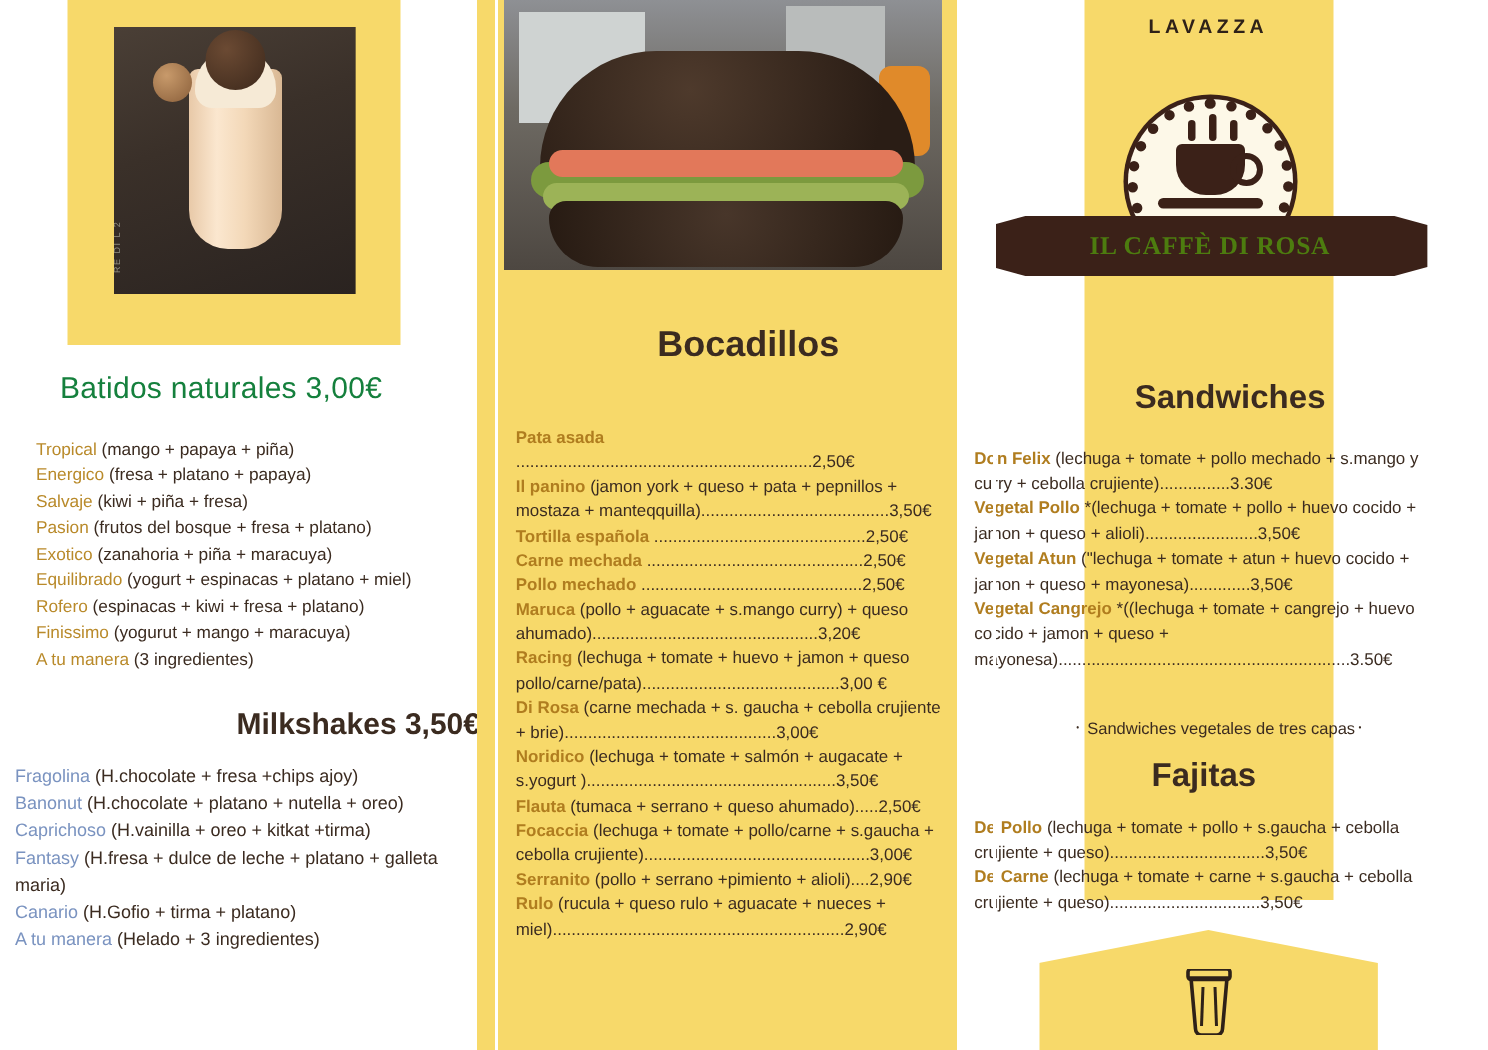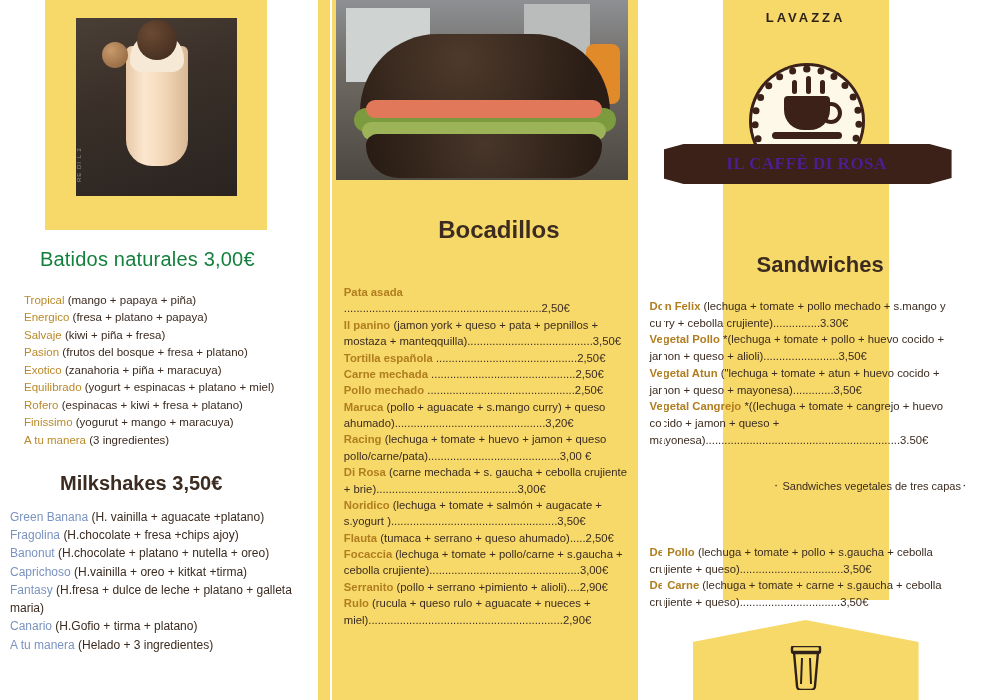--- a/index.html
+++ b/index.html
@@ -48,21 +48,21 @@
 
   .c1-title {
     position: absolute; left: 40px; top: 248px; width: 290px;
     font-size: 20px; font-weight: normal; color: #15803d; letter-spacing: .2px;
   }
   .c1-list { position: absolute; left: 24px; top: 292px; width: 300px; }
   .c1-list .it { font-size: 11.5px; color: #3b2b20; line-height: 1.52; }
   .c1-list .nm { color: #b98a2a; }
   .c2-title {
     position: absolute; left: 60px; top: 472px; width: 260px;
-    font-size: 20px; font-weight: bold; color: #3b2b20;
+    font-size: 20px; font-weight: bold; color: #3b2b20; text-align: right;
   }
   .c2-list { position: absolute; left: 10px; top: 508px; width: 316px; }
   .c2-list .it { font-size: 12px; color: #3b2b20; line-height: 1.52; }
   .c2-list .nm { color: #7a93c0; }
 
   
   .col2 { width: 332px; height: 700px; position: relative; background: #f7d96a; }
   .bocata-photo {
     position: absolute; left: 18px; top: 0; width: 292px; height: 180px;
     overflow: hidden; background: #3a3a38;
@@ -135,29 +135,29 @@
   .logo-steam { position: absolute; left: 150px; top: 14px; width: 5px; height: 14px; background: #3b2118; border-radius: 3px;}
   .logo-steam2 { position: absolute; left: 164px; top: 10px; width: 5px; height: 18px; background: #3b2118; border-radius: 3px;}
   .logo-steam3 { position: absolute; left: 178px; top: 14px; width: 5px; height: 14px; background: #3b2118; border-radius: 3px;}
   .logo-ribbon {
     position: absolute; left: 20px; top: 78px; width: 290px; height: 40px;
     background: #3b2118;
     clip-path: polygon(0 6px, 22px 0, 268px 0, 290px 6px, 290px 34px, 268px 40px, 22px 40px, 0 34px);
   }
   .logo-ribbon-txt {
     position: absolute; left: 20px; top: 88px; width: 290px; text-align: center;
-    color: #4c1d95; font-size: 17px; font-weight: bold; letter-spacing: .5px;
+    color: #4d7c0f; font-size: 17px; font-weight: bold; letter-spacing: .5px;
     font-family: "Liberation Serif", serif;
   }
 
   .c3-h1 { position: absolute; left: 0; top: 252px; width: 330px; text-align: center; font-size: 22px; font-weight: bold; color: #3b2b20; padding-left: 35px; }
   .c3-list1 { position: absolute; left: 12px; top: 298px; width: 306px; }
   .c3-list1 .it { font-size: 11.3px; color: #3b2b20; line-height: 1.48; }
   .c3-list1 .nm { color: #b07d1f; font-weight: bold; }
-  .c3-note { position: absolute; left: 0; top: 480px; width: 330px; text-align: right; font-size: 11px; color: #3b2b20; }
+  .c3-note { position: absolute; left: 10px; top: 480px; width: 330px; text-align: center; font-size: 11px; color: #3b2b20; }
   .c3-h2 { position: absolute; left: 0; top: 504px; width: 330px; text-align: center; font-size: 22px; font-weight: bold; color: #3b2b20; }
   .c3-list2 { position: absolute; left: 12px; top: 544px; width: 306px; }
   .c3-list2 .it { font-size: 11.3px; color: #3b2b20; line-height: 1.48; }
   .c3-list2 .nm { color: #b07d1f; font-weight: bold; }
 
   .divider { position: absolute; top: 0; width: 2px; height: 700px; background: #ffffff; }
 </style>
 </head>
 <body>
 
@@ -183,21 +183,20 @@
         <div class="it"><span class="nm">Pasion </span><span>(frutos del bosque + fresa + platano)</span></div>
         <div class="it"><span class="nm">Exotico </span><span>(zanahoria + piña + maracuya)</span></div>
         <div class="it"><span class="nm">Equilibrado </span><span>(yogurt +  espinacas + platano + miel)</span></div>
         <div class="it"><span class="nm">Rofero </span><span>(espinacas + kiwi + fresa + platano)</span></div>
         <div class="it"><span class="nm">Finissimo </span><span>(yogurut + mango + maracuya)</span></div>
         <div class="it"><span class="nm">A tu manera </span><span>(3 ingredientes)</span></div>
       </div>
 
     <div class="c2-title">Milkshakes 3,50€</div>
     <div class="c2-list" id="milkshakes-list">
-        <div class="it"><span class="nm">Green Banana </span><span>(H. vainilla + aguacate +platano)</span></div>
         <div class="it"><span class="nm">Fragolina </span><span>(H.chocolate + fresa +chips ajoy)</span></div>
         <div class="it"><span class="nm">Banonut </span><span>(H.chocolate +  platano + nutella + oreo)</span></div>
         <div class="it"><span class="nm">Caprichoso </span><span>(H.vainilla + oreo + kitkat +tirma)</span></div>
         <div class="it"><span class="nm">Fantasy </span><span>(H.fresa + dulce de leche + platano + galleta maria)</span></div>
         <div class="it"><span class="nm">Canario </span><span>(H.Gofio + tirma + platano)</span></div>
         <div class="it"><span class="nm">A tu manera </span><span>(Helado + 3 ingredientes)</span></div>
       </div>
   </div>
 
   <div class="col2">
@@ -248,20 +247,21 @@
 
     <div class="c3-h1">Sandwiches</div>
     <div class="c3-list1" id="sandwiches-list">
         <div class="it"><span class="nm">Don Felix </span><span>(lechuga + tomate + pollo mechado + s.mango y curry + cebolla crujiente)</span><span>...............</span><span>3.30€</span></div>
         <div class="it"><span class="nm">Vegetal Pollo </span><span>*(lechuga + tomate + pollo + huevo cocido + jamon + queso + alioli)</span><span>........................</span><span>3,50€</span></div>
         <div class="it"><span class="nm">Vegetal Atun </span><span>("lechuga + tomate + atun + huevo cocido + jamon + queso + mayonesa)</span><span>.............</span><span>3,50€</span></div>
         <div class="it"><span class="nm">Vegetal Cangrejo </span><span>*((lechuga + tomate + cangrejo + huevo cocido + jamon + queso + mayonesa)</span><span>..............................................................</span><span>3.50€</span></div>
       </div>
     <div class="c3-note">᛫ Sandwiches vegetales de tres capas᛫</div>
 
+    <div class="c3-h2">Fajitas</div>
     <div class="c3-list2" id="fajitas-list">
         <div class="it"><span class="nm">De Pollo </span><span>(lechuga + tomate + pollo + s.gaucha + cebolla crujiente + queso)</span><span>.................................</span><span>3,50€</span></div>
         <div class="it"><span class="nm">De Carne </span><span>(lechuga + tomate + carne + s.gaucha + cebolla crujiente + queso)</span><span>................................</span><span>3,50€</span></div>
       </div>
 
     <div class="c3-bottom-shape"></div>
     <svg class="cup-icon" viewBox="0 0 40 44">
       <path d="M8 6 h24 l-3 34 a4 4 0 0 1 -4 4 h-10 a4 4 0 0 1 -4 -4 z" fill="none" stroke="#2e2118" stroke-width="2.4"></path>
       <rect x="6" y="0" width="28" height="7" rx="2" fill="none" stroke="#2e2118" stroke-width="2.4"></rect>
       <line x1="16" y1="12" x2="15" y2="38" stroke="#2e2118" stroke-width="2"></line>

